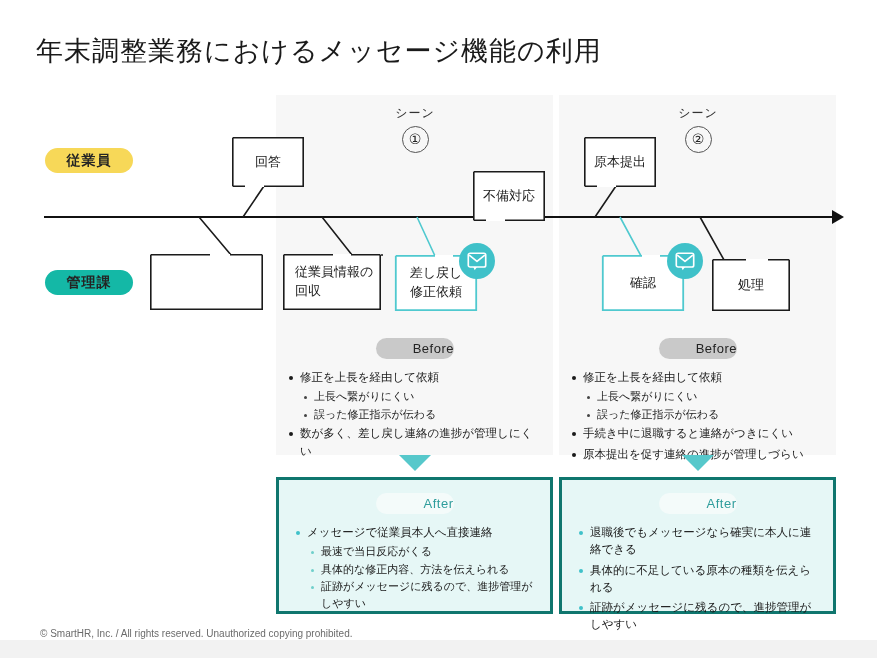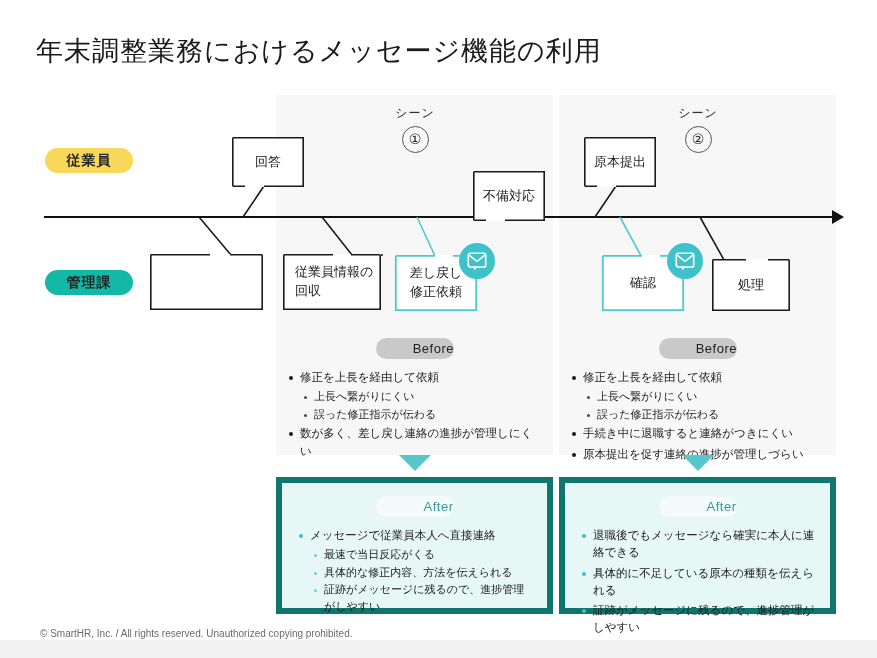--- a/index.html
+++ b/index.html
@@ -78,21 +78,21 @@
     background:#3fc1c9;display:flex;align-items:center;justify-content:center;
   }
   .msg-badge svg{display:block;}
 
   
   .before-block{
     position:absolute;box-sizing:border-box;
   }
   .after-block{
     position:absolute;box-sizing:border-box;
-    background:#e6f7f6;border:6px solid #0f766e;
+    background:#e6f7f6;border:3px solid #0f766e;
   }
   .pill{
     display:block;margin:0 auto;border-radius:11px;
     text-align:right;font-size:13px;height:21px;line-height:21px;
     width:78px;letter-spacing:0.5px;
   }
   .pill-before{background:#c9c9c9;color:#232323;}
   .pill-after{background:#f4fbfa;color:#2f9d9c;}
 
   ul.blist{margin:10px 0 0 0;padding:0;list-style:none;}

